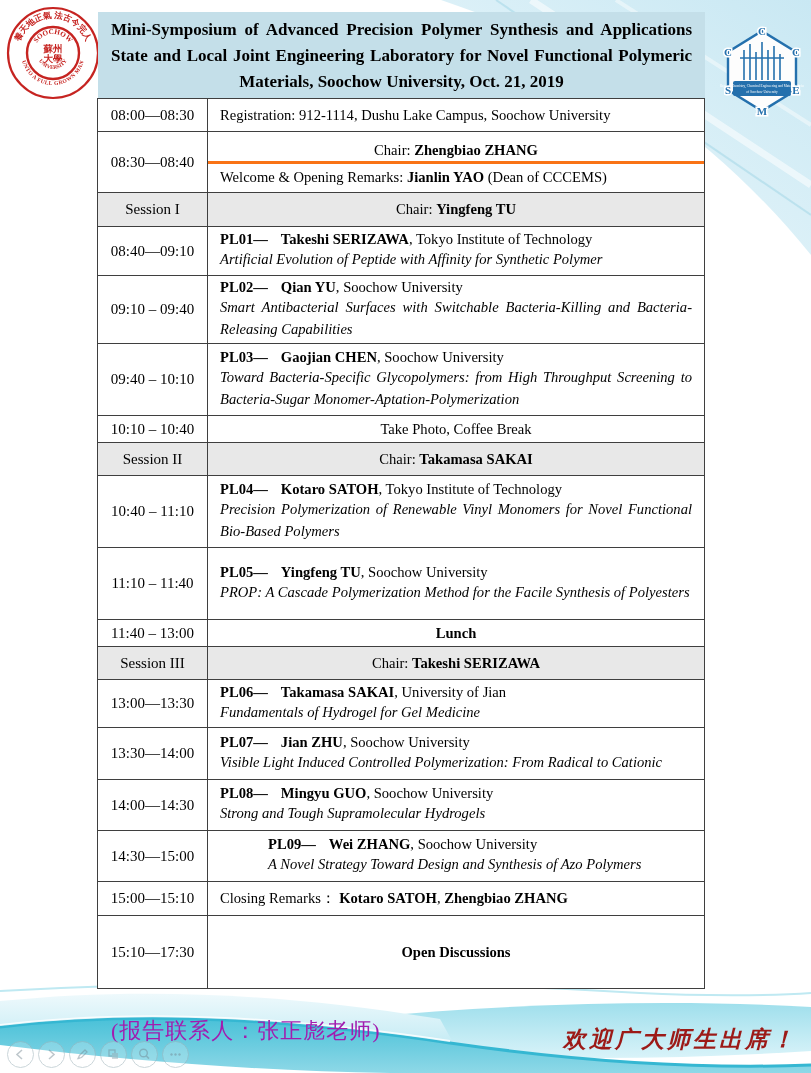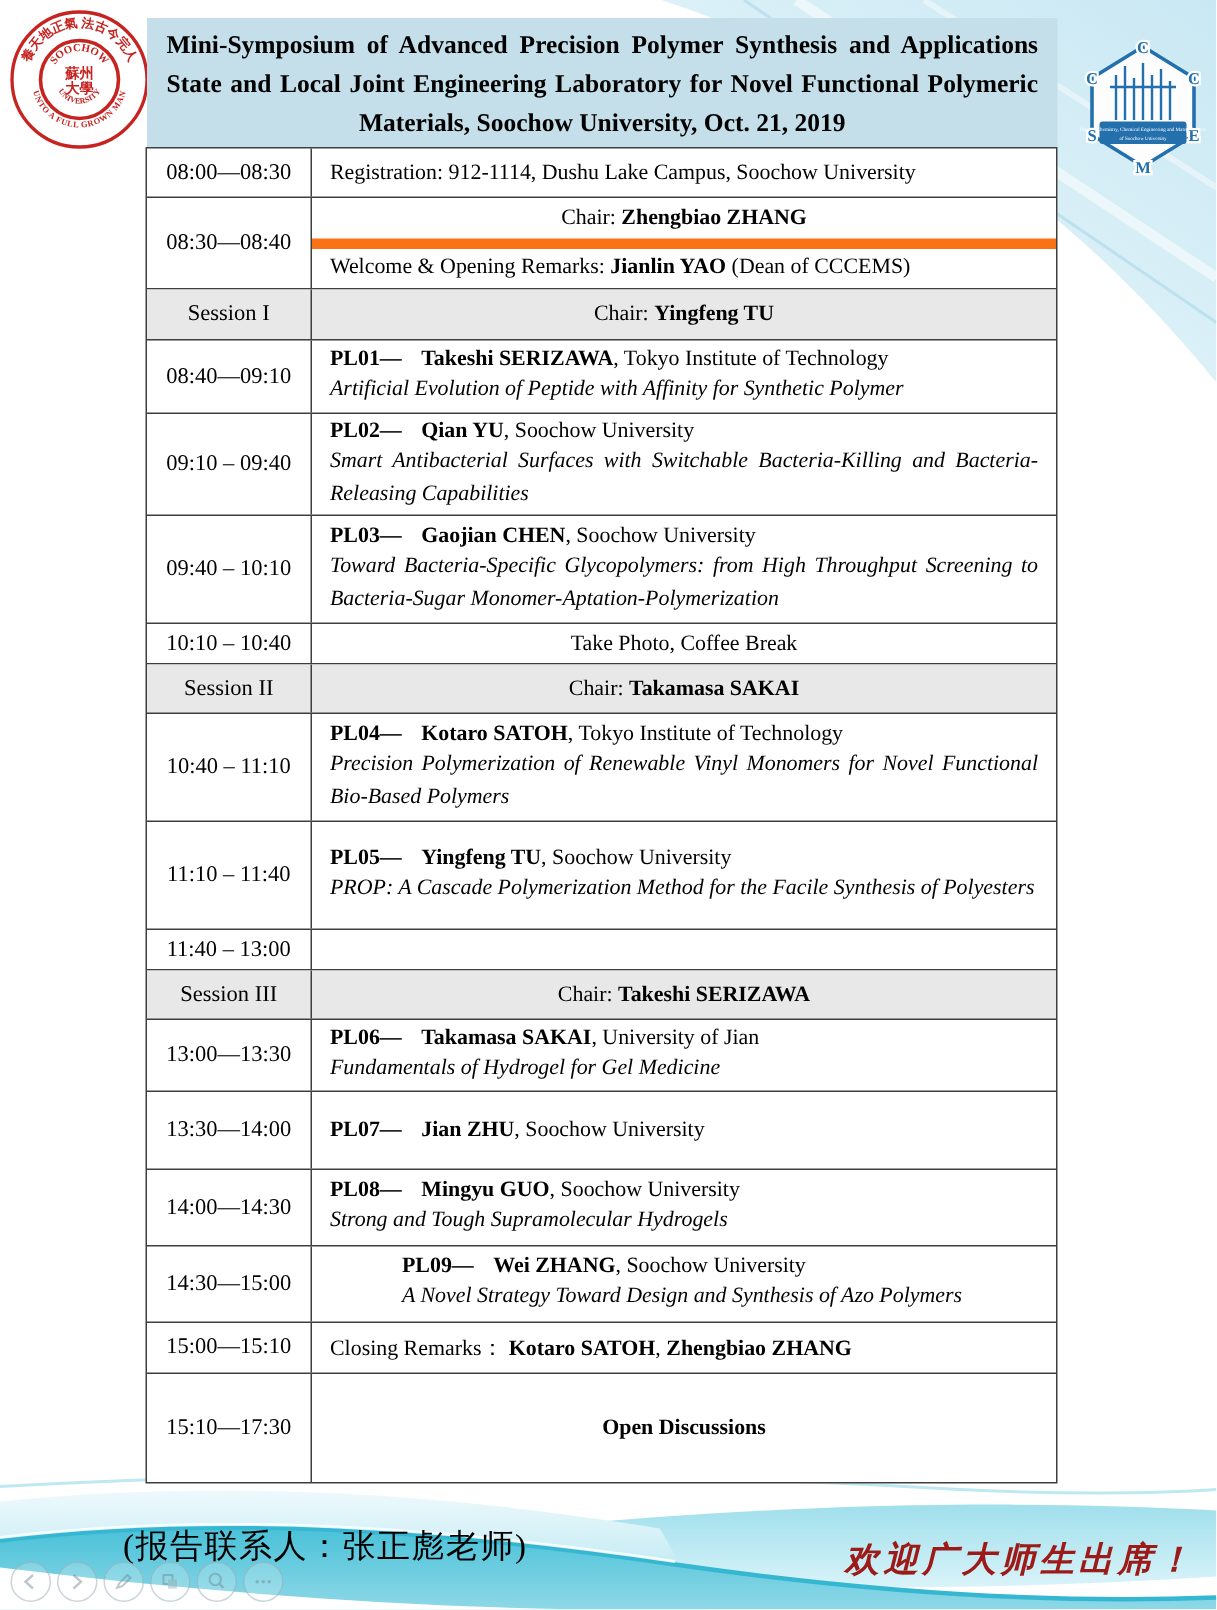--- a/index.html
+++ b/index.html
@@ -36,31 +36,31 @@
     display:flex;align-items:center;justify-content:center;font-size:15px;text-align:center;
   }
   .ccell{
     flex:1;box-sizing:border-box;display:flex;flex-direction:column;justify-content:center;
     padding:3px 12px;
   }
   .segline{width:100%;}
   .session-row{background:#e8e8e8;}
   .stack{flex:1;display:flex;flex-direction:column;}
   .stack .sub{flex:1;display:flex;align-items:center;padding:2px 12px;box-sizing:border-box;}
-  .stack .sub.first{border-bottom:7px solid #f97316;}
+  .stack .sub.first{border-bottom:3px solid #f97316;align-items:flex-end;}
   .stack .sub.center{justify-content:center;}
   .talk-line1{margin-bottom:1px;}
   .talk-code{font-weight:bold;margin-right:13px;}
   .talk-speaker{font-weight:bold;}
   .talk-title{font-style:italic;line-height:1.45;}
   .talk-title.justify{text-align:justify;text-align-last:left;}
 
   
   #contact-text{
-    position:absolute;left:82px;top:1016px;font-size:22px;color:#000000;z-index:5;
+    position:absolute;left:111px;top:1016px;font-size:22px;color:#a21caf;z-index:5;
     letter-spacing:1px;
   }
   #welcome-text{
     position:absolute;right:14px;top:1024px;z-index:5;
     font-size:23px;font-weight:bold;font-style:italic;color:#9c1a17;letter-spacing:3px;
   }
   #controls{
     position:absolute;left:7px;top:1041px;z-index:6;display:flex;gap:4px;opacity:.55;
   }
   .ctl{
@@ -238,40 +238,44 @@
     </div>
     <div class="row" style="min-height: 72px;">
       <div class="tcell">11:10 – 11:40</div>
       <div class="ccell">
         <div class="talk-line1"><span class="talk-code">PL05—</span><span class="talk-speaker">Yingfeng TU</span><span>, Soochow University</span></div>
         <div class="talk-title justify">PROP: A Cascade Polymerization Method for the Facile Synthesis of Polyesters</div>
       </div>
     </div>
     <div class="row" style="min-height: 27px;">
       <div class="tcell">11:40 – 13:00</div>
+      <div class="ccell">
+        <div class="segline" style="text-align: center;"><span style="font-weight: bold;">Lunch</span></div>
+      </div>
     </div>
     <div class="row session-row" style="min-height: 33px;">
       <div class="tcell">
         <span>Session III</span>
       </div>
       <div class="ccell">
         <div class="segline" style="text-align: center;"><span>Chair: </span><span style="font-weight: bold;">Takeshi SERIZAWA</span></div>
       </div>
     </div>
     <div class="row" style="min-height: 48px;">
       <div class="tcell">13:00—13:30</div>
       <div class="ccell">
         <div class="talk-line1"><span class="talk-code">PL06—</span><span class="talk-speaker">Takamasa SAKAI</span><span>, University of Jian</span></div>
         <div class="talk-title">Fundamentals of Hydrogel for Gel Medicine</div>
       </div>
     </div>
     <div class="row" style="min-height: 52px;">
       <div class="tcell">13:30—14:00</div>
       <div class="ccell">
         <div class="talk-line1"><span class="talk-code">PL07—</span><span class="talk-speaker">Jian ZHU</span><span>, Soochow University</span></div>
+        <div class="talk-title">Visible Light Induced Controlled Polymerization: From Radical to Cationic</div>
       </div>
     </div>
     <div class="row" style="min-height: 51px;">
       <div class="tcell">14:00—14:30</div>
       <div class="ccell">
         <div class="talk-line1"><span class="talk-code">PL08—</span><span class="talk-speaker">Mingyu GUO</span><span>, Soochow University</span></div>
         <div class="talk-title">Strong and Tough Supramolecular Hydrogels</div>
       </div>
     </div>
     <div class="row" style="min-height: 51px; gap: 48px;">

